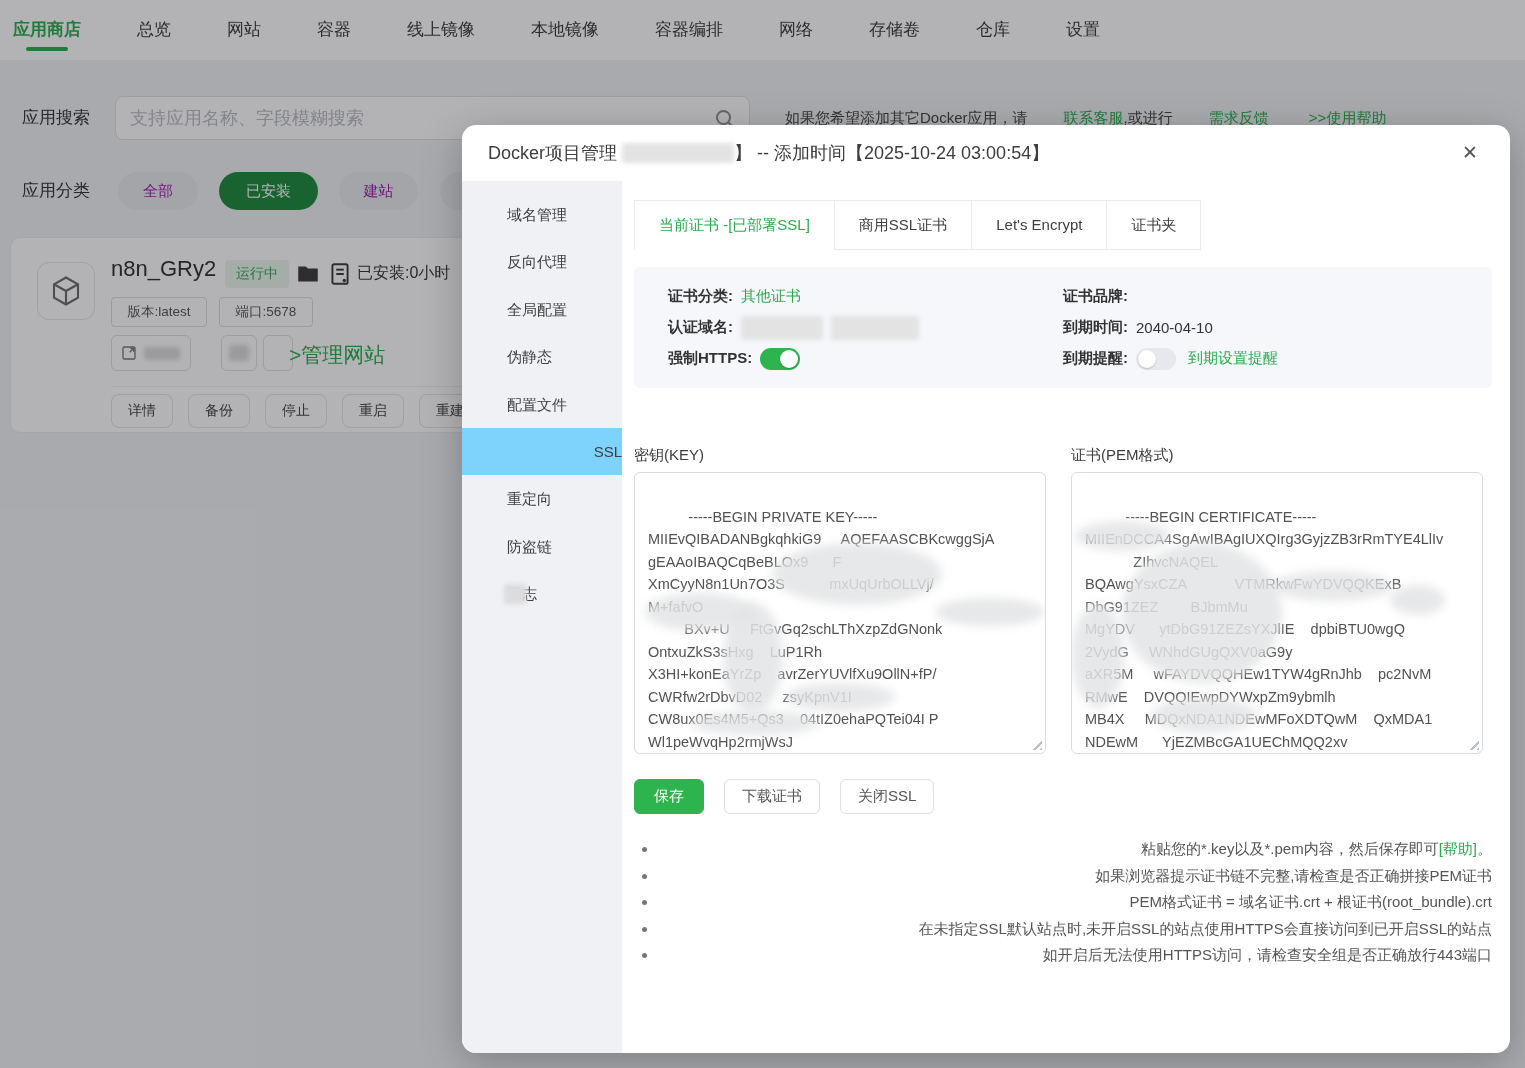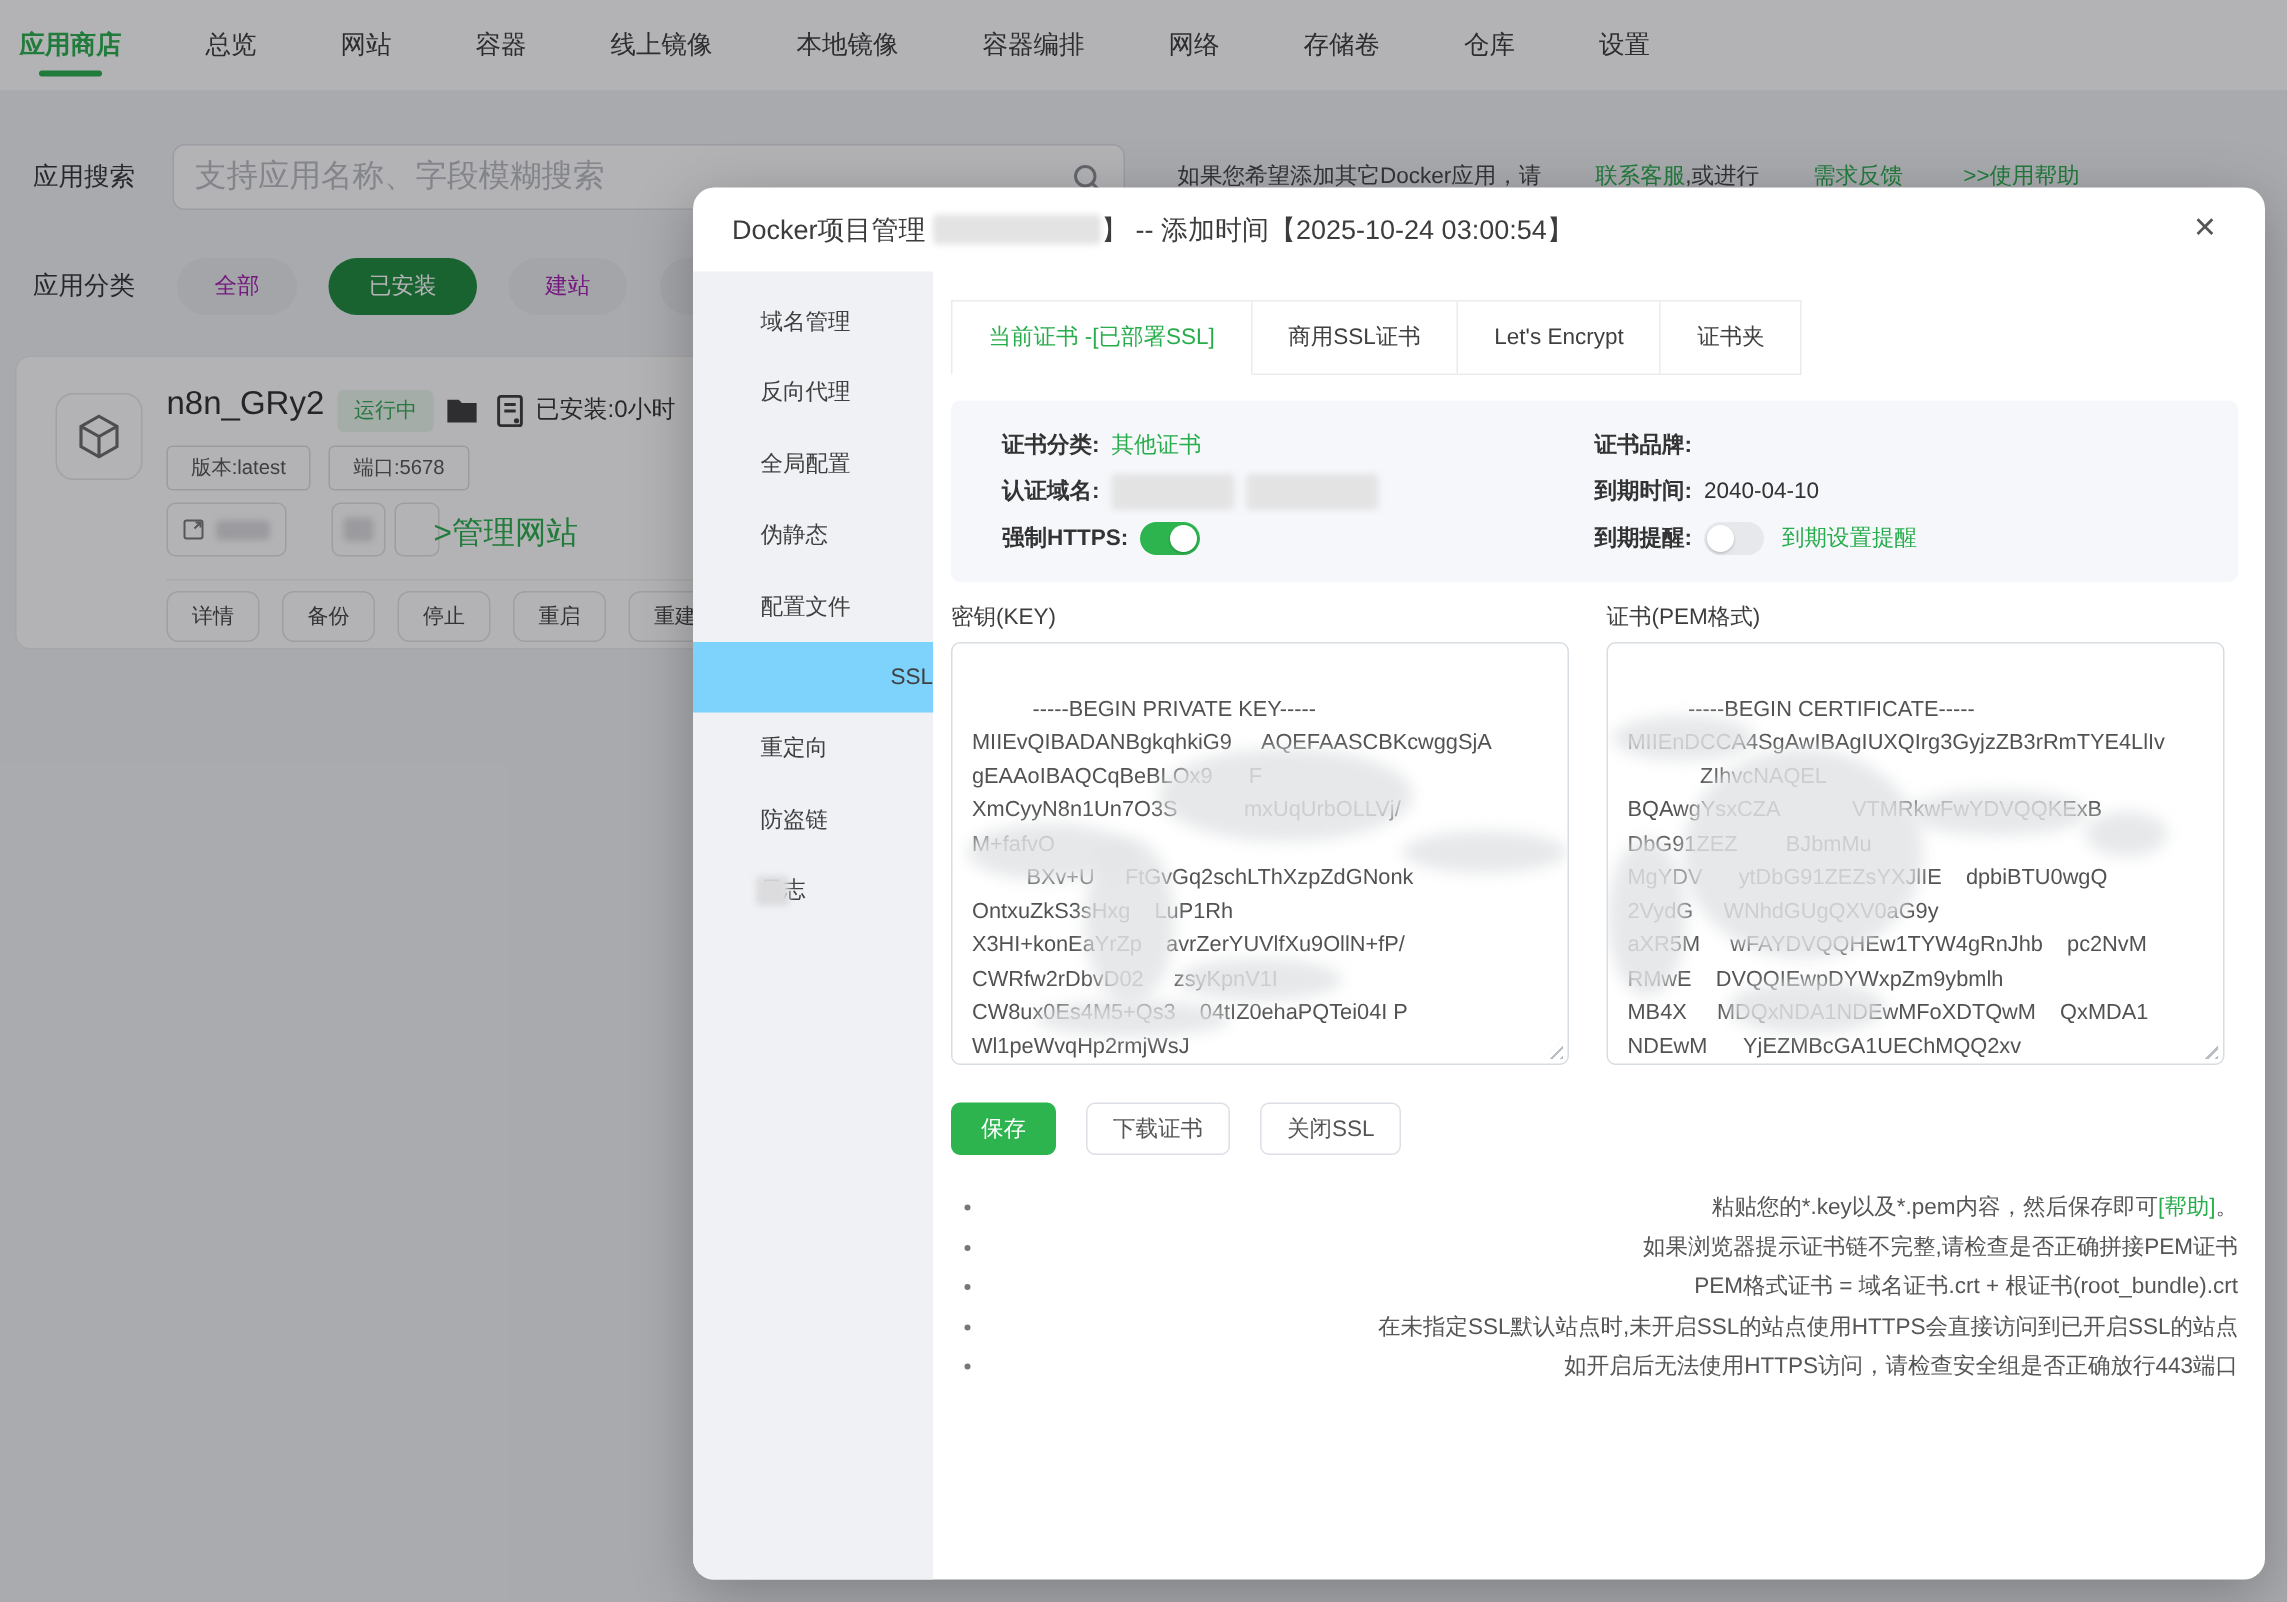--- a/index.html
+++ b/index.html
@@ -15,21 +15,21 @@
   
   .topnav{position:absolute;left:0;top:0;width:100%;height:60px;background:#fff;display:flex;align-items:center;gap:56px;padding-left:13px;}
   .nav-item{position:relative;font-size:17px;color:#3a3a3a;cursor:pointer;height:60px;line-height:60px;}
   .nav-item.active{color:var(--green);font-weight:700;}
   .nav-item.active::after{content:"";position:absolute;left:50%;transform:translateX(-50%);bottom:9px;width:42px;height:4px;border-radius:2px;background:var(--green);}
 
   
   .search-row{position:absolute;left:0;top:96px;width:100%;height:44px;}
   .search-label{position:absolute;left:22px;top:0;line-height:44px;font-size:17px;color:#333;}
   .search-box{position:absolute;left:115px;top:0;width:635px;height:44px;background:#fff;border:1px solid #dcdfe4;border-radius:8px;}
-  .search-box input{position:absolute;left:14px;top:0;width:560px;height:42px;border:none;outline:none;font-size:21px;color:#1d4ed8;background:transparent;}
+  .search-box input{position:absolute;left:14px;top:0;width:560px;height:42px;border:none;outline:none;font-size:18px;color:#1d4ed8;background:transparent;}
   .search-box input::placeholder{color:#b8bcc2;}
   .search-glyph{position:absolute;right:12px;top:10px;width:24px;height:24px;cursor:pointer;}
   .help-line{position:absolute;left:785px;top:0;line-height:44px;font-size:15px;color:#454545;white-space:nowrap;}
   .help-line .glink{color:var(--green);cursor:pointer;padding-left:36px;}
 
   
   .cat-row{position:absolute;left:0;top:172px;height:38px;width:100%;}
   .cat-label{position:absolute;left:22px;line-height:38px;font-size:17px;color:#333;}
   .pill{position:absolute;top:0;height:38px;border-radius:19px;background:#e8eaed;color:#a21caf;font-size:15px;text-align:center;line-height:38px;cursor:pointer;}
   .pill.active{background:#1d8a3c;color:#fff;}
@@ -76,21 +76,21 @@
   .toggle{position:relative;width:40px;height:22px;border-radius:11px;cursor:pointer;flex:none;}
   .toggle.on{background:var(--green-fill);}
   .toggle.off{background:#e6e8ec;}
   .toggle .knob{position:absolute;top:2px;width:18px;height:18px;border-radius:50%;background:#fff;box-shadow:0 1px 2px rgba(0,0,0,.2);}
   .toggle.on .knob{right:2px;}
   .toggle.off .knob{left:2px;}
   .remind-link{margin-left:12px;font-size:15px;color:var(--green);cursor:pointer;}
 
   
   .field-labels{display:flex;gap:25px;margin-top:14px;}
-  .field-labels div{width:412px;font-size:15px;color:#3d3d3d;}
+  .field-labels div{width:412px;font-size:15px;color:#3d3d3d;margin-top:44px;}
   .boxes{display:flex;gap:25px;margin-top:7px;}
   .cert-box{position:relative;width:412px;height:282px;border:1px solid #d8dce3;border-radius:6px;padding:10px 13px;font-size:14.5px;line-height:22.5px;color:#525252;white-space:pre-wrap;word-break:break-all;overflow:hidden;cursor:text;}
   .blob{position:absolute;background:#e2e4e6;opacity:.85;filter:blur(5px);border-radius:50%;pointer-events:none;}
   .rsz{position:absolute;right:3px;bottom:3px;width:13px;height:13px;cursor:nwse-resize;background:repeating-linear-gradient(135deg,transparent 0 3px,#b9bec6 3px 4.5px);clip-path:polygon(100% 0,100% 100%,0 100%);}
 
   
   .btn-row{margin-top:25px;display:flex;gap:20px;}
   .btn{height:35px;border-radius:6px;font-size:15px;cursor:pointer;border:1px solid #dcdfe6;background:#fff;color:#555;padding:0 17px;}
   .btn.primary{background:var(--green-fill);border-color:var(--green-fill);color:#fff;padding:0 19px;}
 

